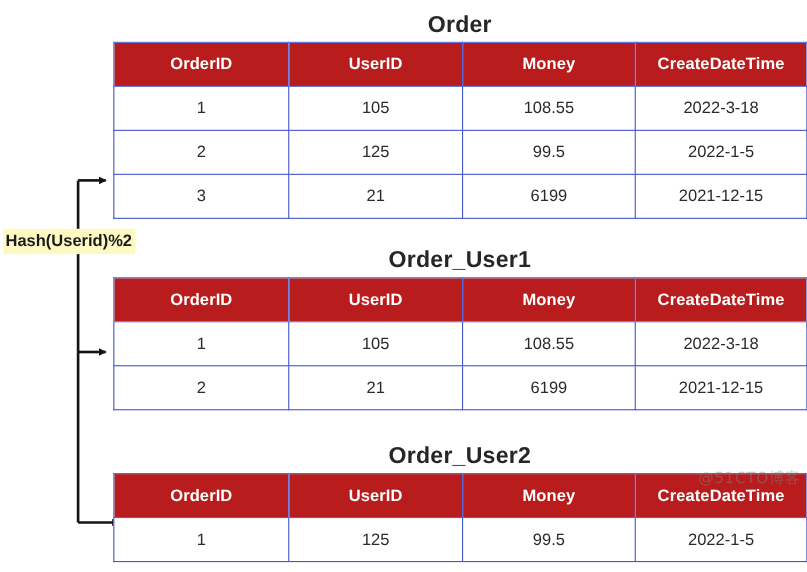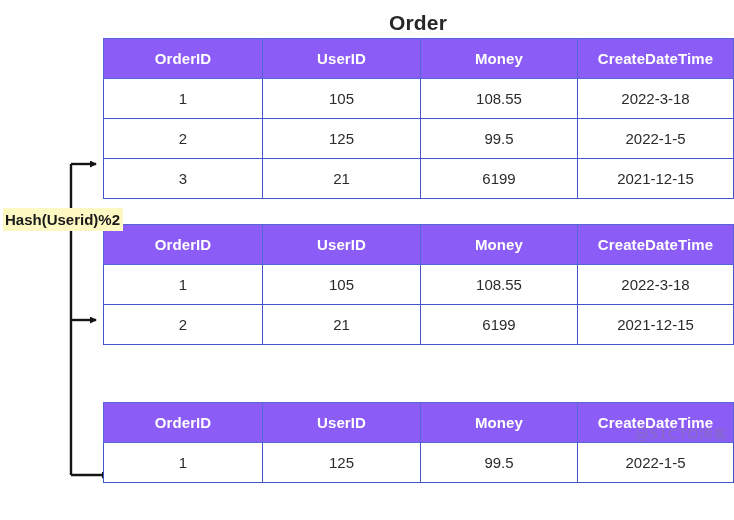--- a/index.html
+++ b/index.html
@@ -47,21 +47,21 @@
   table.grid th, table.grid td {
     border: 1.5px solid #4455cc;
     text-align: center;
     padding: 0;
     height: 40px;
     box-sizing: border-box;
     overflow: hidden;
     white-space: nowrap;
   }
   table.grid th {
-    background: #8b5cf6;
+    background: #b91c1c;
     color: #ffffff;
     font-size: 15px;
     font-weight: bold;
     letter-spacing: 0.1px;
     border-color: #5566d6;
   }
   table.grid td {
     background: #ffffff;
     color: #2b2b2b;
     font-size: 15px;
@@ -161,20 +161,21 @@
           <td>3</td>
           <td>21</td>
           <td>6199</td>
           <td>2021-12-15</td>
         </tr>
       </tbody>
     </table>
   </div>
 
   <div class="table-block" style="top:224px;">
+    <div class="table-title">Order_User1</div>
     <table class="grid">
       <colgroup>
           <col class="c0">
           <col class="c1">
           <col class="c2">
           <col class="c3">
         </colgroup>
       <thead>
         <tr>
           <th>OrderID</th>
@@ -194,20 +195,21 @@
           <td>2</td>
           <td>21</td>
           <td>6199</td>
           <td>2021-12-15</td>
         </tr>
       </tbody>
     </table>
   </div>
 
   <div class="table-block" style="top:402px;">
+    <div class="table-title">Order_User2</div>
     <table class="grid">
       <colgroup>
           <col class="c0">
           <col class="c1">
           <col class="c2">
           <col class="c3">
         </colgroup>
       <thead>
         <tr>
           <th>OrderID</th>

